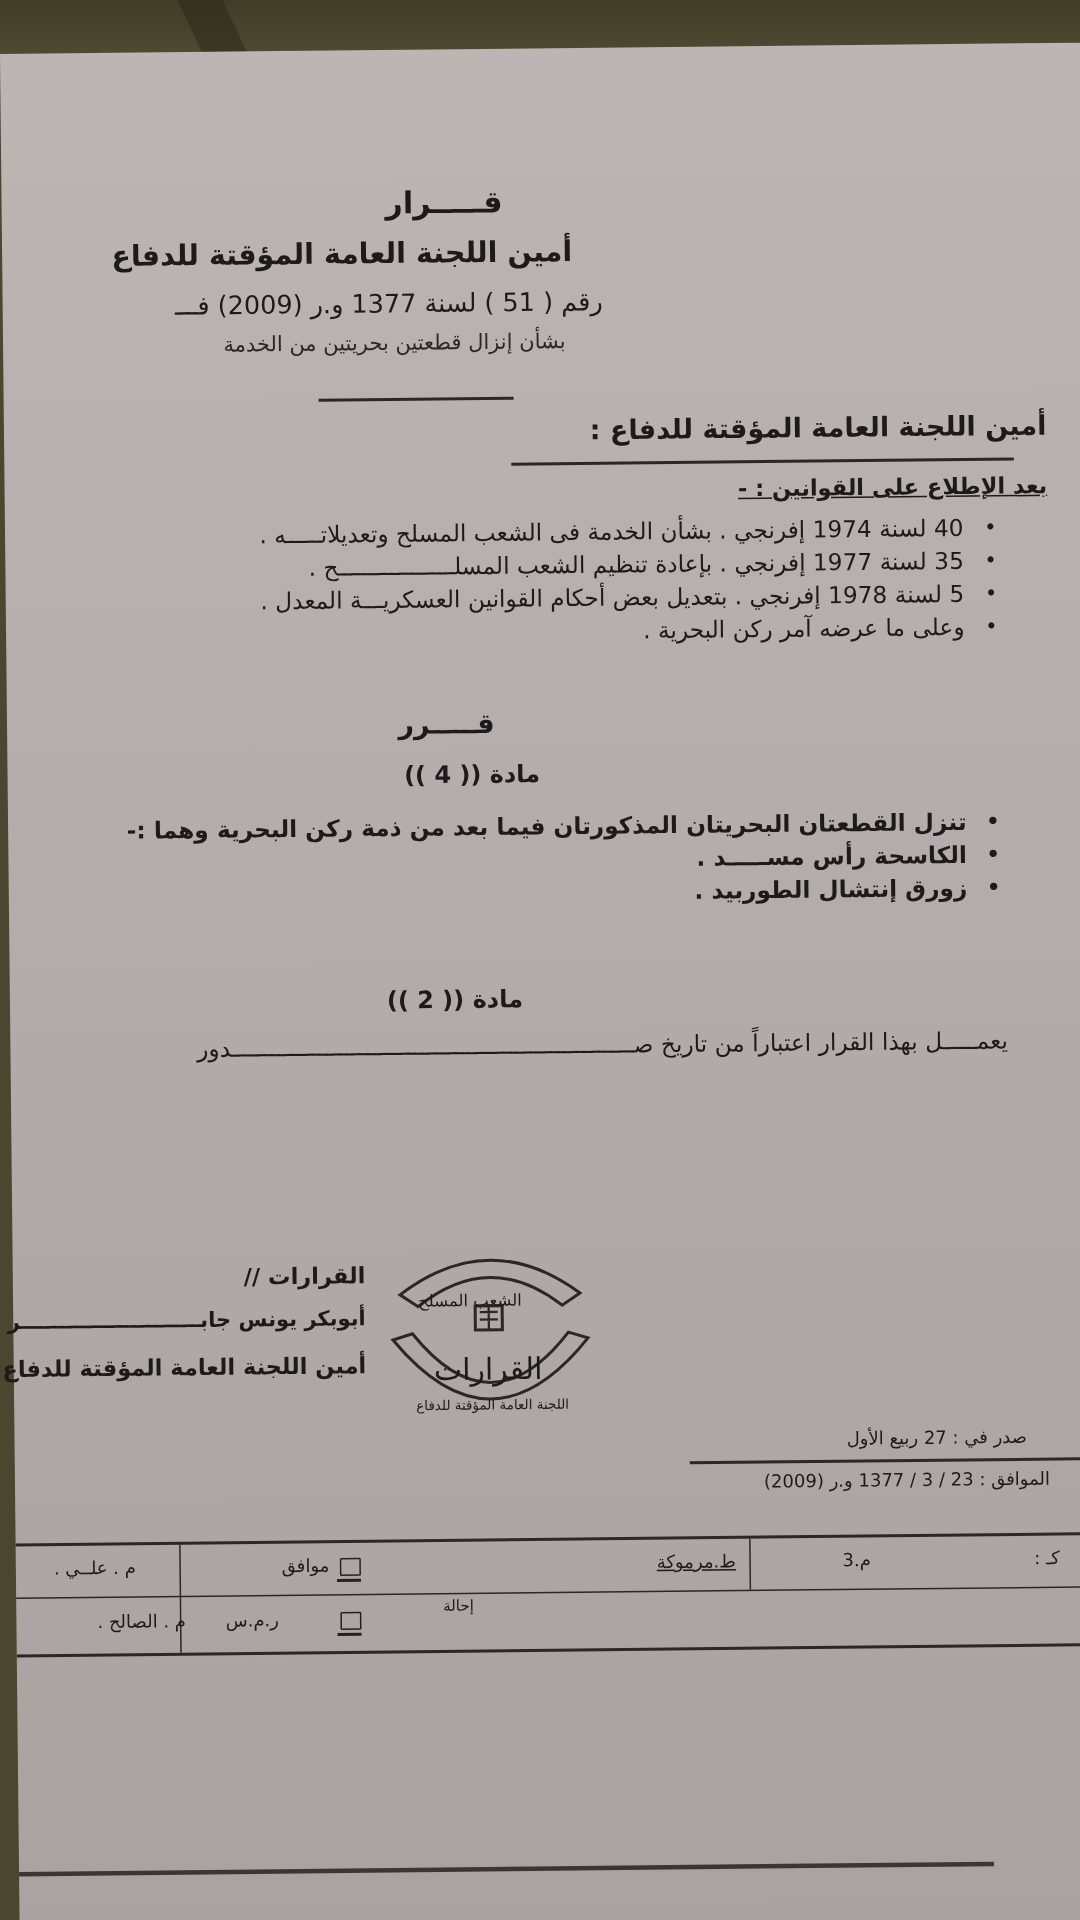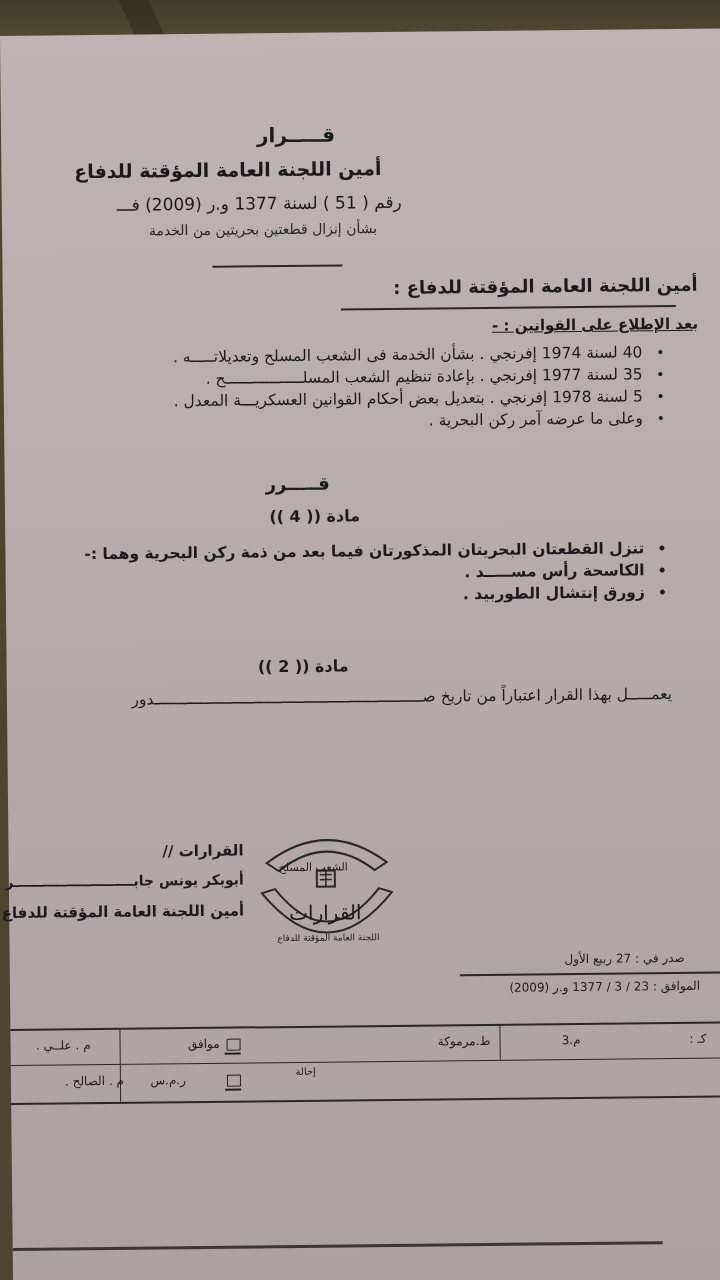--- a/index.html
+++ b/index.html
@@ -105,21 +105,21 @@
 
   <div class="abs" style="right:45px;top:922px;font-size:12px;">صدر في : 27 ربيع الأول</div>
   <div class="rule" style="left:450px;width:268px;top:943px;"></div>
   <div class="abs" style="right:30px;top:950px;font-size:12px;">الموافق : 23 / 3 / 1377 و.ر (2009)</div>
 
   <div class="footer-table">
     <div class="row" style="top:0;border-bottom:1.5px solid #2a2727;">
       <span class="cell" style="right:24px;">كـ :</span>
       <span class="cell" style="right:150px;">م.3</span>
       <span class="vline" style="right:230px;top:0;height:34px;"></span>
-      <span class="cell" style="right:240px;">ط.مرموكة</span>
+      <span class="cell" style="right:240px;text-decoration:underline;">ط.مرموكة</span>
       <span class="cell" style="right:490px;"><span class="pc-icon"></span></span>
       <span class="cell" style="right:511px;">موافق</span>
       <span class="vline" style="right:610px;top:0;height:72px;"></span>
       <span class="cell" style="right:640px;">م . علــي .</span>
     </div>
     <div class="row" style="top:36px;">
       <span class="cell" style="right:415px;top:2px;font-size:10px;">إحالة</span>
       <span class="cell" style="right:490px;"><span class="pc-icon"></span></span>
       <span class="cell" style="right:545px;">ر.م.س</span>
       <span class="cell" style="right:607px;">م . الصالح .</span>

